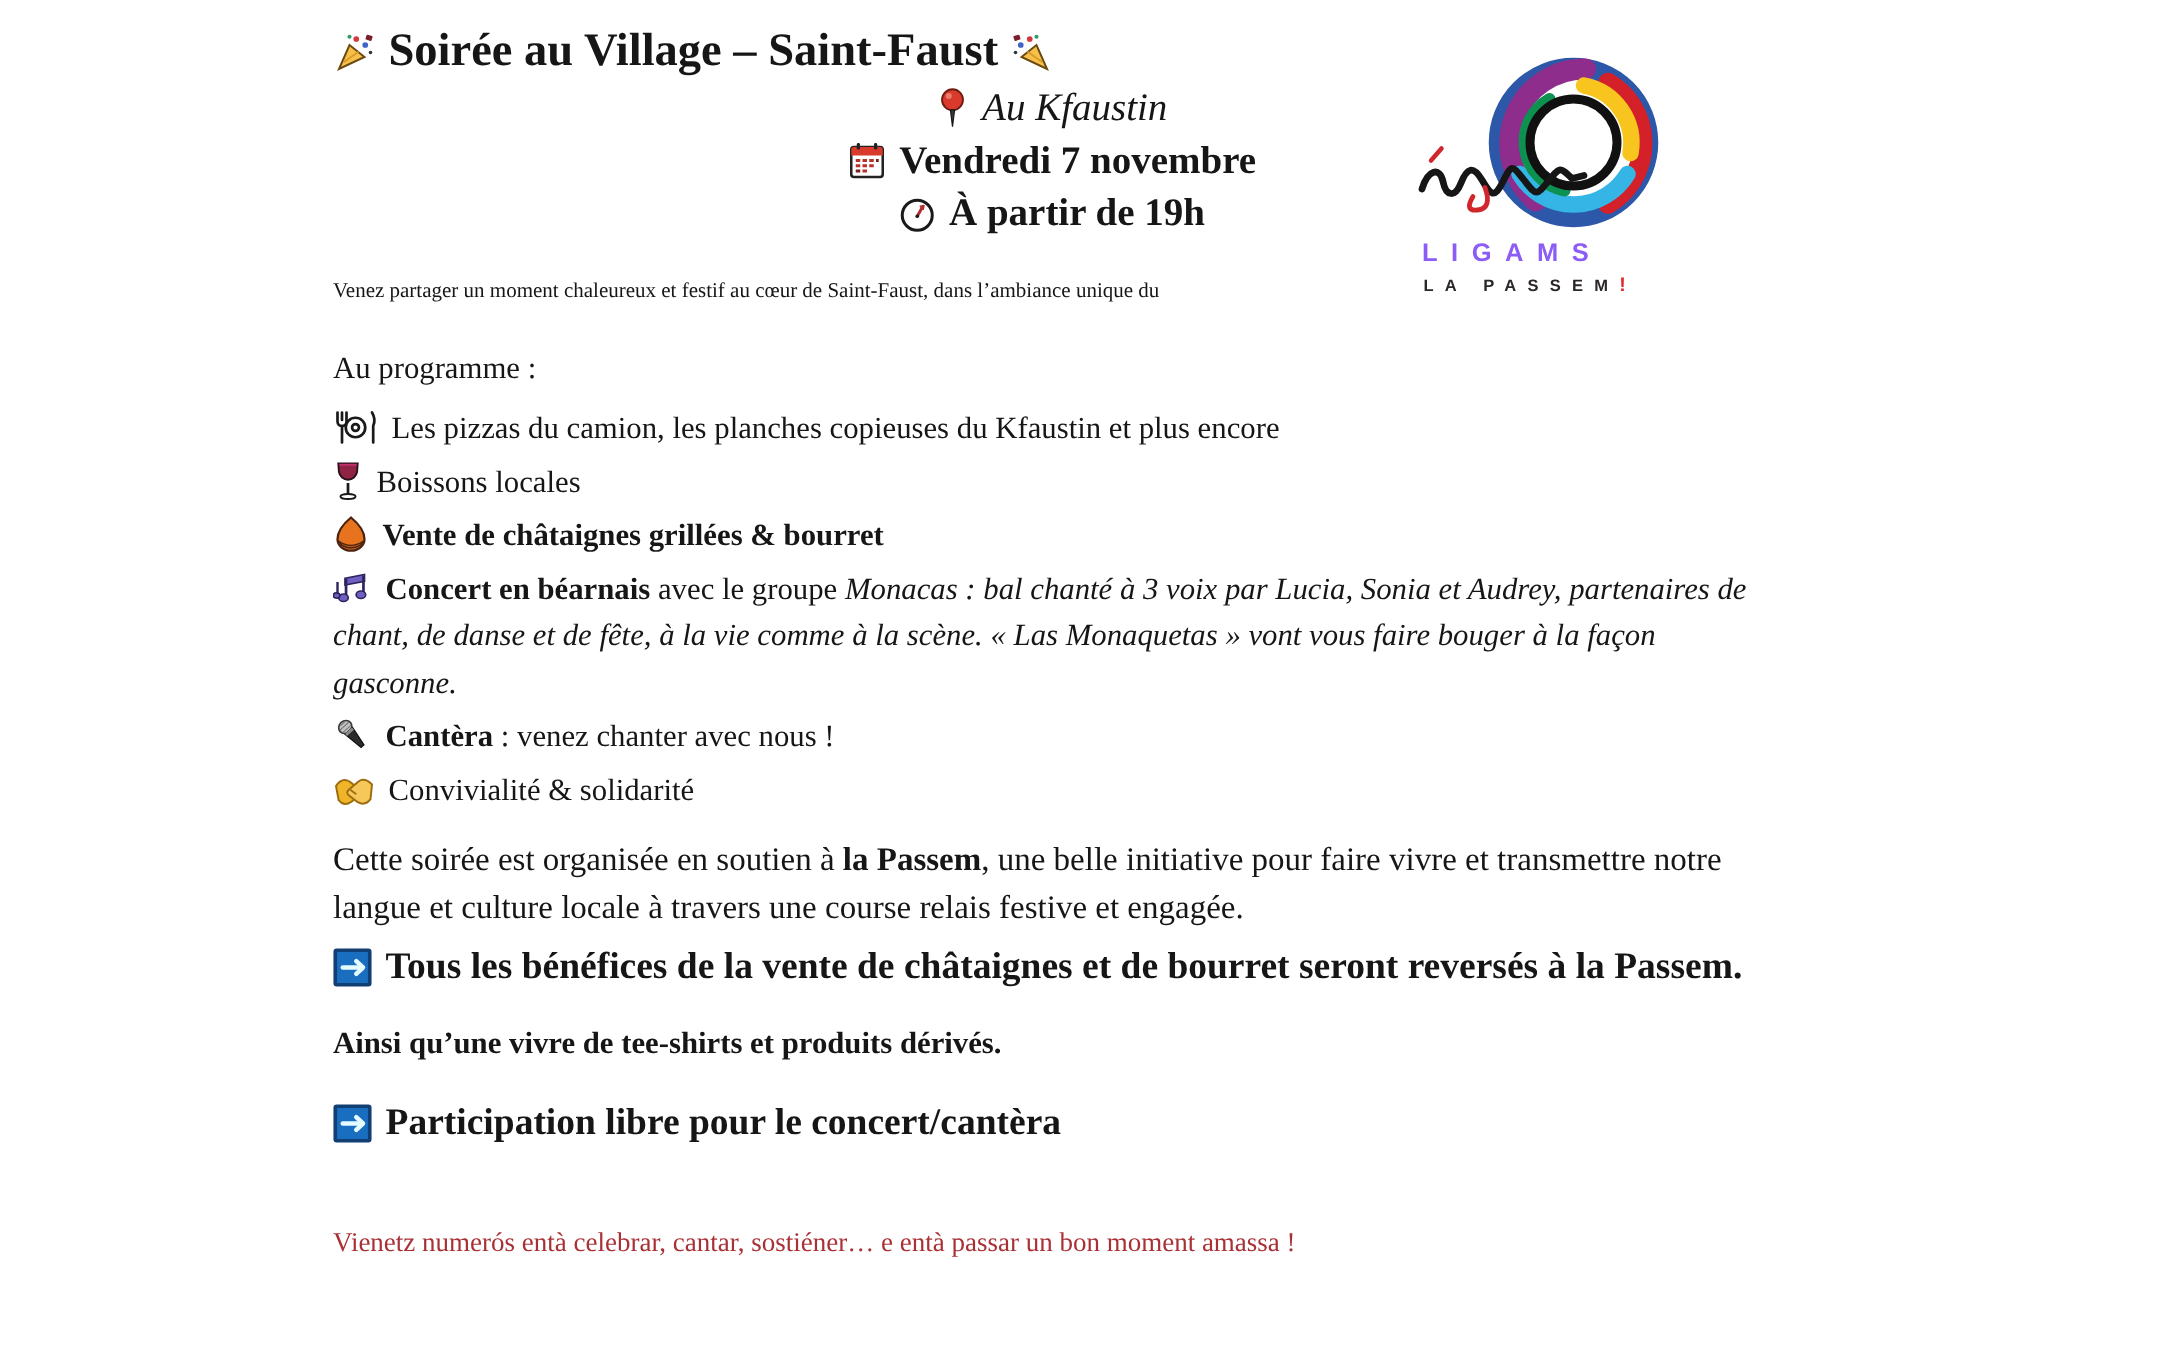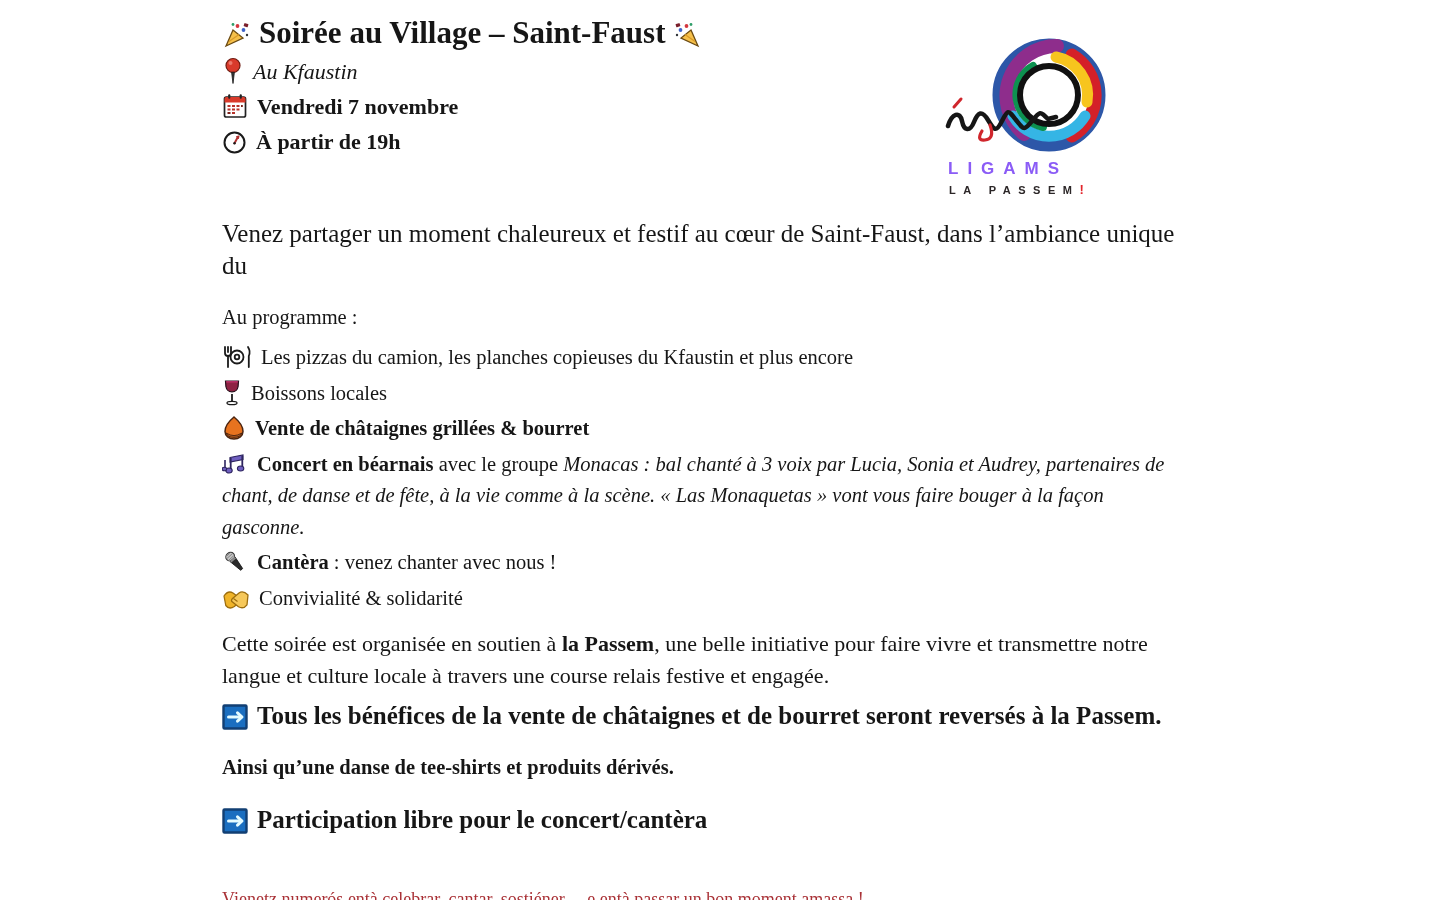--- a/index.html
+++ b/index.html
@@ -2,28 +2,28 @@
 <html><head>
 <meta charset="utf-8">
 <style>
   * { margin:0; padding:0; box-sizing:border-box; }
   html,body { width:1440px; height:900px; background:#ffffff; overflow:hidden;
               font-family:"Liberation Serif","DejaVu Serif",serif; color:#161616; }
   .page { position:relative; width:1440px; height:900px; background:#ffffff; }
   .content { position:absolute; left:222px; top:16px; width:958px; }
 
   .title-line { font-size:31px; font-weight:bold; line-height:34px; margin-bottom:4px; }
-  .hdr-line   { font-size:22px; line-height:35px; }
+  .hdr-line   { font-size:26px; line-height:35px;text-align:center; }
   .hdr-line.b { font-weight:bold; }
   .hdr-line.i { font-style:italic; }
 
   .ic { display:inline-block; vertical-align:-6px; margin-right:9px; }
   .ic svg { display:block; }
 
-  .intro { margin-top:59px; font-size:25px; line-height:32px; }
+  .intro { margin-top:20px; font-size:14px; line-height:32px; }
   .intro .ln { display:block; }
   .intro .b  { font-weight:bold; }
 
   .prog-heading { margin-top:20px; font-size:20.5px; line-height:30px; }
 
   .prog-list { margin-top:10px; list-style:none; }
   .prog-item { font-size:20.5px; line-height:31.5px; margin-bottom:4px; }
   .prog-item .b { font-weight:bold;text-align:right; }
   .prog-item .i { font-style:italic; }
 
@@ -208,21 +208,21 @@
     <p class="support"><span>Cette soirée est organisée en soutien à </span><span class="b">la Passem</span><span>, une belle initiative pour faire vivre et transmettre notre langue et culture locale à travers une course relais festive et engagée.</span></p>
 
     <div class="arrow-line">
       <span class="ic"><svg width="26" height="26" viewBox="0 0 26 26">
             <rect x="1.5" y="1.5" width="23" height="23" rx="1" fill="#1a6ec0" stroke="#123f73" stroke-width="2.4"></rect>
             <path d="M6.5 13 H18.5" stroke="#e4fbff" stroke-width="3" stroke-linecap="round"></path>
             <path d="M15.5 8.8 L20 13 L15.5 17.2" fill="none" stroke="#e4fbff" stroke-width="3" stroke-linecap="round" stroke-linejoin="round"></path>
           </svg></span><span>Tous les bénéfices de la vente de châtaignes et de bourret seront reversés à la Passem.</span>
     </div>
 
-    <p class="merch">Ainsi qu’une danse de tee-shirts et produits dérivés.</p>
+    <p class="merch">Ainsi qu’une vivre de tee-shirts et produits dérivés.</p>
 
     <div class="arrow-line participation">
       <span class="ic"><svg width="26" height="26" viewBox="0 0 26 26">
             <rect x="1.5" y="1.5" width="23" height="23" rx="1" fill="#1a6ec0" stroke="#123f73" stroke-width="2.4"></rect>
             <path d="M6.5 13 H18.5" stroke="#e4fbff" stroke-width="3" stroke-linecap="round"></path>
             <path d="M15.5 8.8 L20 13 L15.5 17.2" fill="none" stroke="#e4fbff" stroke-width="3" stroke-linecap="round" stroke-linejoin="round"></path>
           </svg></span><span>Participation libre pour le concert/cantèra</span>
     </div>
 
     <p class="footer-msg" style="color: rgb(169, 49, 54);">Vienetz numerós entà celebrar, cantar, sostiéner… e entà passar un bon moment amassa !</p>

